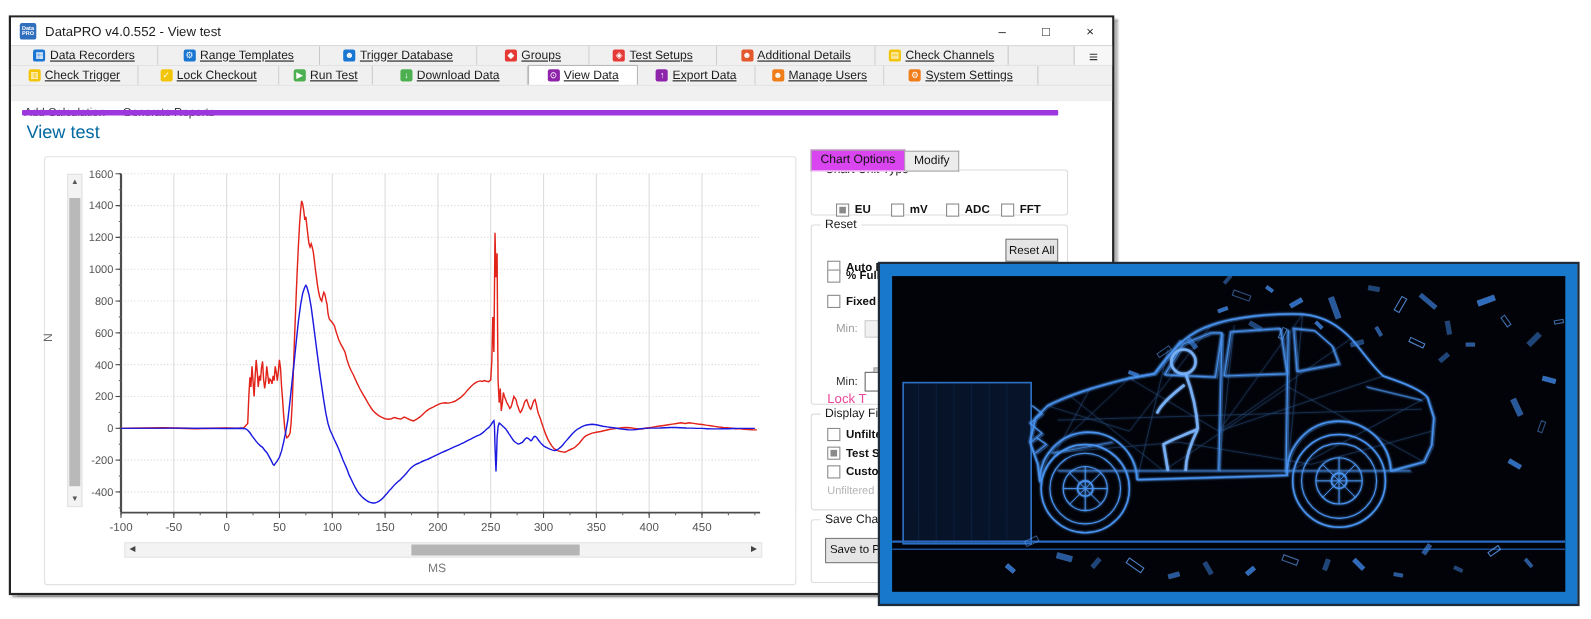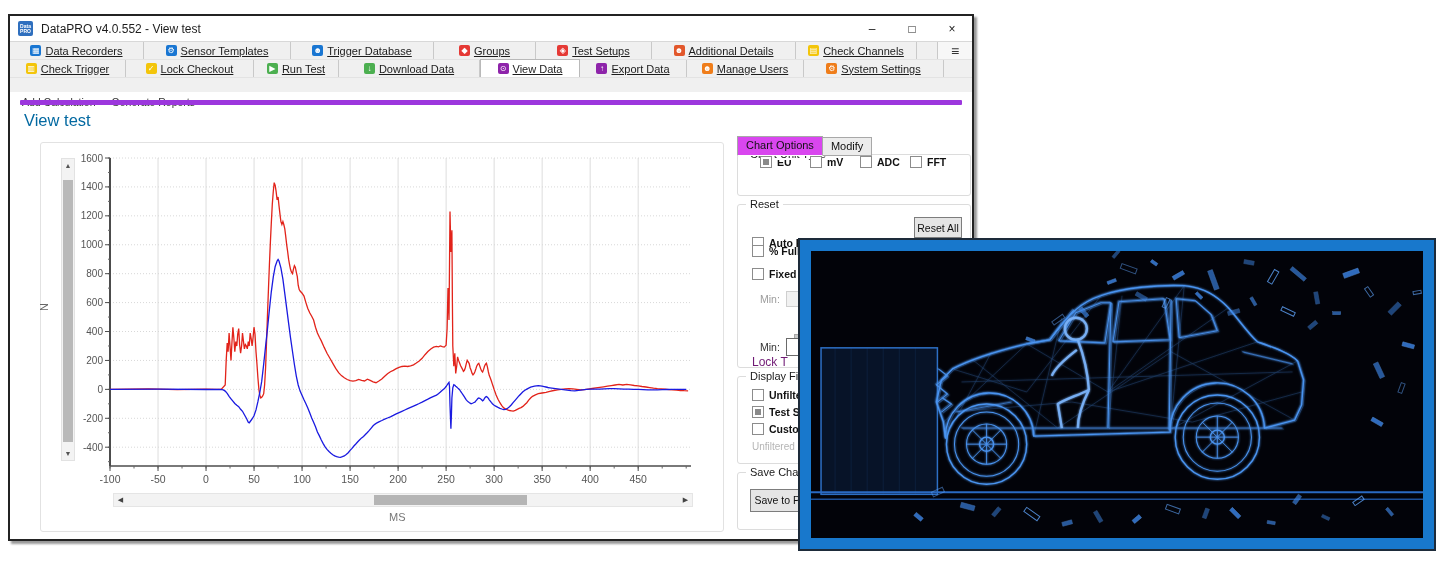--- a/index.html
+++ b/index.html
@@ -6,20 +6,21 @@
   body{
     width:1446px;height:563px;position:relative;overflow:hidden;
     background:#ffffff;font-family:"Liberation Sans","DejaVu Sans",sans-serif;
     -webkit-font-smoothing:antialiased;
   }
   
   .app-window{
     position:absolute;left:8px;top:14px;width:962px;height:523px;
     background:#ffffff;border:2px solid #232323;
     box-shadow:3px 3px 2px rgba(0,0,0,.4);
+    padding-left:39px;
   }
   .titlebar{position:absolute;left:0;top:0;right:0;height:25px;background:#fff;display:flex;align-items:center;}
   .app-icon{width:15px;height:15px;margin-left:8px;border-radius:2px;background:#2f6fbe;
     color:#fff;font-size:5px;line-height:5px;display:flex;flex-direction:column;align-items:center;justify-content:center;font-weight:bold;}
   .title-text{margin-left:8px;font-size:12px;color:#1d1d1d;}
   .win-controls{margin-left:auto;display:flex;height:100%;}
   .win-btn{width:40px;height:100%;display:flex;align-items:center;justify-content:center;font-size:12px;color:#222;cursor:default;}
   
   .tabstrip{position:absolute;left:0;top:25px;right:0;height:50px;background:#f0f0f0;border-top:1px solid #d8d8d8;}
   .tabrow{display:flex;height:17px;border-bottom:1px solid #e3e3e3;}
@@ -55,30 +56,30 @@
   .opt-tab.idle{background:#ececec;border-left:none;margin-top:1px;}
   .fieldset{position:absolute;left:727px;width:234px;border:1px solid #dcdcdc;border-radius:3px;background:#fff;box-sizing:border-box;}
   .legend{position:absolute;top:-7px;left:8px;background:#fff;padding:0 4px;font-size:11px;color:#1a1a1a;}
   .fs-unit{top:138px;height:42px;}
   .fs-range{top:188px;height:164px;}
   .fs-filter{top:360px;height:88px;}
   .fs-save{top:456px;height:58px;}
   .cb{display:inline-block;width:12px;height:12px;border:1px solid #8c8c8c;background:#fff;box-sizing:border-box;position:relative;vertical-align:middle;}
   .cb.checked::after{content:"";position:absolute;left:2px;top:2px;right:2px;bottom:2px;background:#8a8a8a;}
   .cb-lbl{font-size:10.5px;font-weight:600;color:#111;margin-left:5px;vertical-align:middle;white-space:nowrap;}
-  .unit-row{display:flex;align-items:center;margin-top:1px;margin-left:22px;gap:4px;}
+  .unit-row{display:flex;align-items:center;margin-top:30px;margin-left:22px;gap:4px;}
   .unit-row .opt{display:flex;align-items:center;width:46px;}
   .rr{position:absolute;left:14px;display:flex;align-items:center;}
   .btn{box-sizing:border-box;font-size:10.5px;color:#111;background:#e5e5e5;border:1px solid #7d7d7d;text-align:center;}
   .reset-btn{position:absolute;right:8px;top:12px;width:48px;height:21px;line-height:20px;}
   .min-lbl{font-size:10.5px;color:#9c9c9c;}
   .min-input{box-sizing:border-box;width:38px;height:16px;border:1px solid #cfcfcf;background:#f1f1f1;
      font-size:10px;color:#9a9a9a;text-align:right;padding-right:3px;margin-left:6px;line-height:14px;}
   .min-input.enabled{background:#fff;border:1px solid #6a6a6a;color:#222;height:18px;line-height:16px;}
-  .lock-lbl{font-size:12px;color:#701a75;margin-top:40px;}
+  .lock-lbl{font-size:12px;color:#ec4899;margin-top:40px;}
   .lock-box{display:inline-block;width:15px;height:15px;background:#c9c9c9;border:1px solid #a8a8a8;margin-left:6px;vertical-align:middle;}
   .note{position:absolute;left:14px;font-size:10px;color:#b5b5b5;}
   .save-btn{position:absolute;left:12px;top:16px;width:62px;height:23px;line-height:21px;}
   
   .overlay{
     position:absolute;left:800px;top:240px;width:634px;height:309px;box-sizing:border-box;
     background:#020309;border:11px solid #1878cc;outline:2px solid #1d2b3a;z-index:10;
   }
   .overlay svg{display:block;width:100%;height:100%;}
 </style>
@@ -101,21 +102,21 @@
   </div>
 
   <div class="tabstrip">
     <div class="tabrow">
       <div class="tab" style="width:134px">
         <span class="tab-ico" style="background: rgb(25, 118, 210);">▦</span>
         <span class="tab-lbl">Data Recorders</span>
         </div>
       <div class="tab" style="width:147px">
         <span class="tab-ico" style="background: rgb(25, 118, 210);">⚙</span>
-        <span class="tab-lbl">Sensor Templates</span>
+        <span class="tab-lbl">Range Templates</span>
         </div>
       <div class="tab" style="width:143px">
         <span class="tab-ico" style="background: rgb(25, 118, 210);">☻</span>
         <span class="tab-lbl">Trigger Database</span>
         </div>
       <div class="tab" style="width:102px">
         <span class="tab-ico" style="background: rgb(229, 57, 53);">◆</span>
         <span class="tab-lbl">Groups</span>
         </div>
       <div class="tab" style="width:116px">

